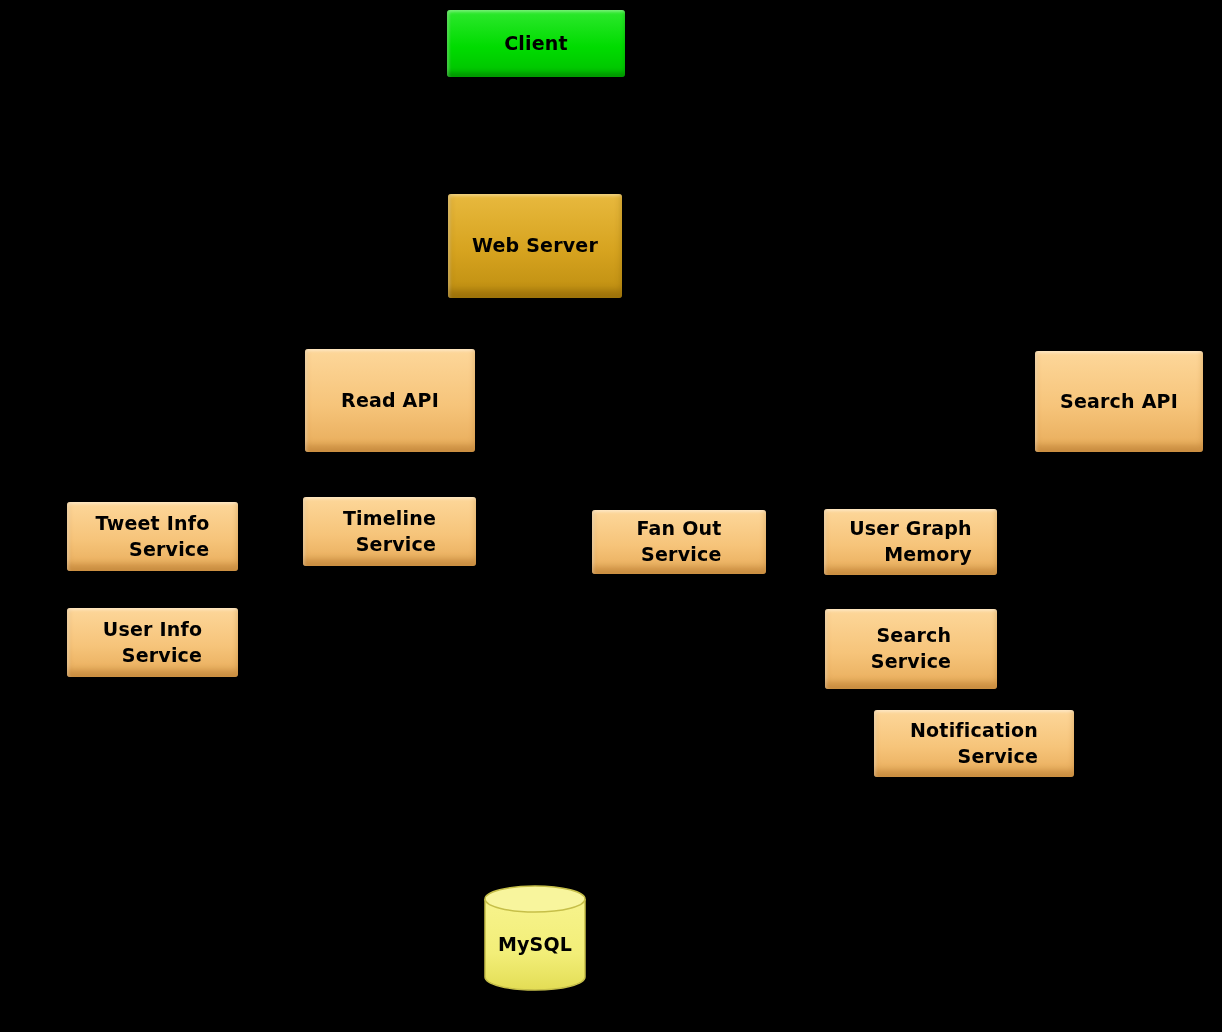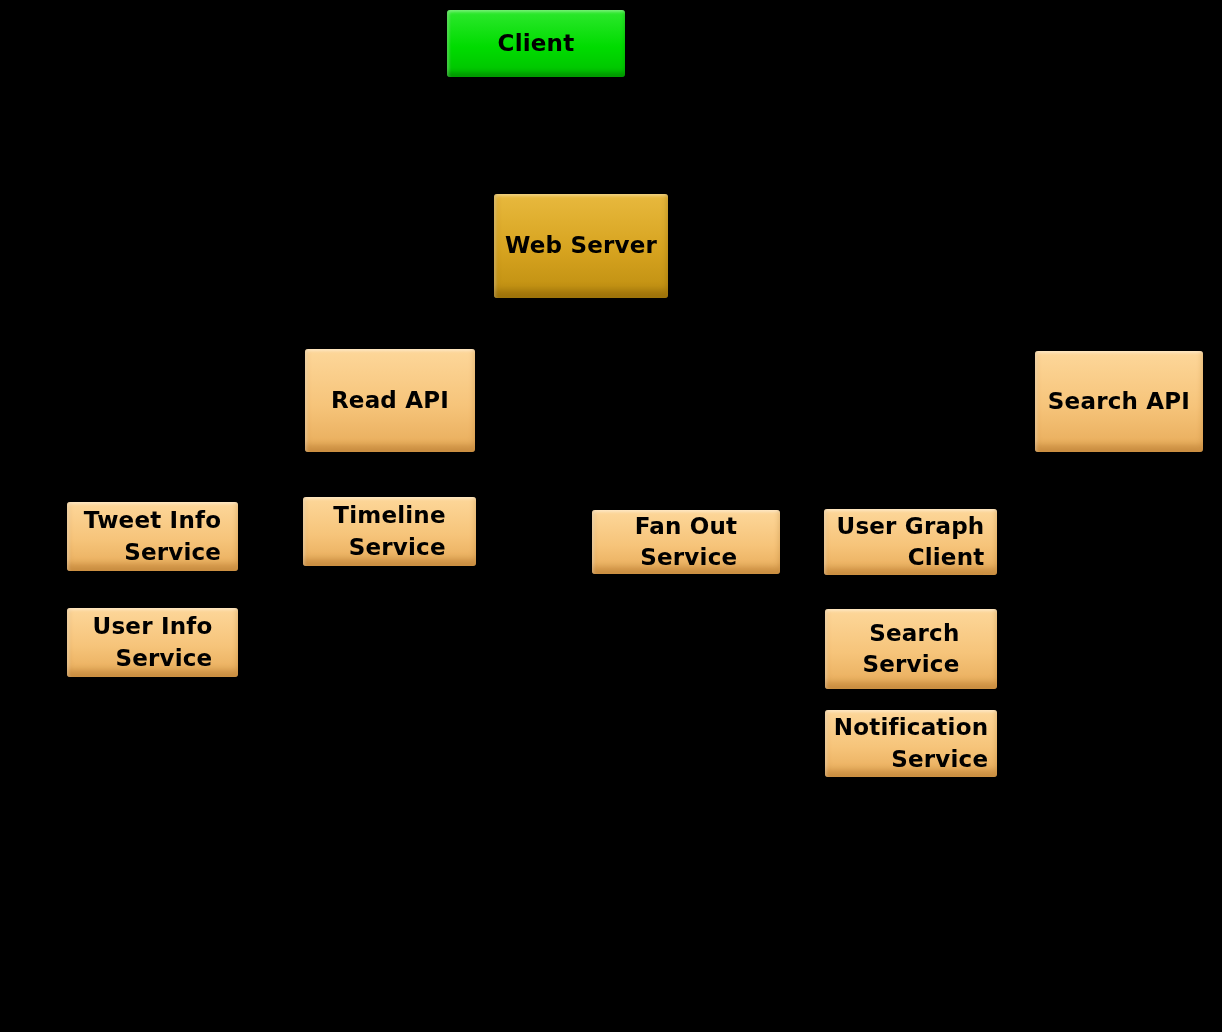--- a/index.html
+++ b/index.html
@@ -15,36 +15,35 @@
   .node {
     position: absolute;
     display: flex;
     align-items: center;
     justify-content: center;
     text-align: center;
   }
   .label {
     font-weight: bold;
     color: #000;
-    font-size: 23px;
+    font-size: 19px;
     line-height: 1.35;
     white-space: pre-line;
     letter-spacing: 0.2px;
     position: relative;
     z-index: 2;
   }
   .box { border-radius: 3px; }
   .green {
     background: linear-gradient(180deg, #2ee82e 0%, #00dc00 55%, #00c000 100%);
     box-shadow: inset 0 -5px 4px rgba(0,80,0,0.35), inset 2px 2px 3px rgba(255,255,255,0.35);
   }
   .gold {
     background: linear-gradient(180deg, #e8b93e 0%, #d6a31f 55%, #bd8d10 100%);
     box-shadow: inset 0 -8px 7px rgba(110,75,0,0.40), inset 2px 2px 3px rgba(255,255,255,0.35);
-    margin-left: 46px;
   }
   .tan {
     background: linear-gradient(180deg, #fdd79a 0%, #f6c47a 55%, #e7ab59 100%);
     box-shadow: inset 0 -7px 6px rgba(150,90,20,0.35), inset 2px 2px 3px rgba(255,255,255,0.40);
     text-align: right;
   }
   .orange {
     background: linear-gradient(180deg, #f9b37a 0%, #f49a55 55%, #e4823e 100%);
     box-shadow: inset 0 -8px 7px rgba(140,60,10,0.35), inset 2px 2px 3px rgba(255,255,255,0.35);
   }
@@ -77,41 +76,55 @@
   <div class="node box tan" style="left:67px; top:502px; width:171px; height:69px">
     <span class="label">Tweet Info
 Service</span>
   </div>
 
   <div class="node box tan" style="left:303px; top:497px; width:173px; height:69px">
     <span class="label">Timeline
 Service</span>
   </div>
 
-  <div class="node box tan" style="left:592px; top:510px; width:188px; height:64px">
+  <div class="node box tan" style="left:592px; top:510px; width:174px; height:64px">
     <span class="label">Fan Out
 Service</span>
   </div>
 
   <div class="node box tan" style="left:824px; top:509px; width:173px; height:66px">
     <span class="label">User Graph
-Client</span>
+Memory</span>
   </div>
 
   <div class="node box tan" style="left:67px; top:608px; width:171px; height:69px">
     <span class="label">User Info
 Service</span>
   </div>
 
   <div class="node box tan" style="left:825px; top:609px; width:172px; height:80px">
     <span class="label">Search
 Service</span>
   </div>
 
-  <div class="node box tan" style="left:825px; top:710px; width:172px; height:67px">
+  <div class="node box tan" style="left:874px; top:710px; width:200px; height:67px">
     <span class="label">Notification
 Service</span>
   </div>
 
 
+  <div class="node cylinder" style="left:483px; top:884px; width:104px; height:108px">
+    <svg width="104" height="108" viewBox="0 0 104 108">
+      <defs>
+        <linearGradient id="mysql-grad" x1="0" y1="0" x2="0" y2="1">
+          <stop offset="0%" stop-color="#f7f38d"></stop>
+          <stop offset="60%" stop-color="#f2ee78"></stop>
+          <stop offset="100%" stop-color="#e3dd55"></stop>
+        </linearGradient>
+      </defs>
+      <path d="M2 15 L2 93 A50 13 0 0 0 102 93 L102 15" fill="url(#mysql-grad)" stroke="#c6bf49" stroke-width="1.5"></path>
+      <ellipse cx="52" cy="15" rx="50" ry="13" fill="#f8f59d" stroke="#c6bf49" stroke-width="1.5"></ellipse>
+    </svg>
+    <span class="label">MySQL</span>
+  </div>
 
 
 </div>
 
 </body></html>

